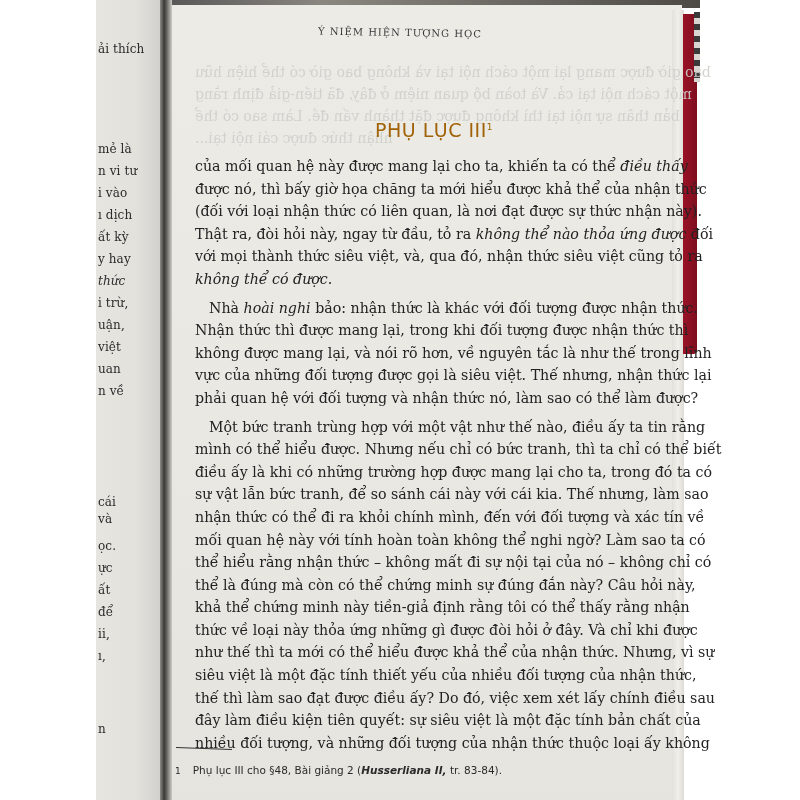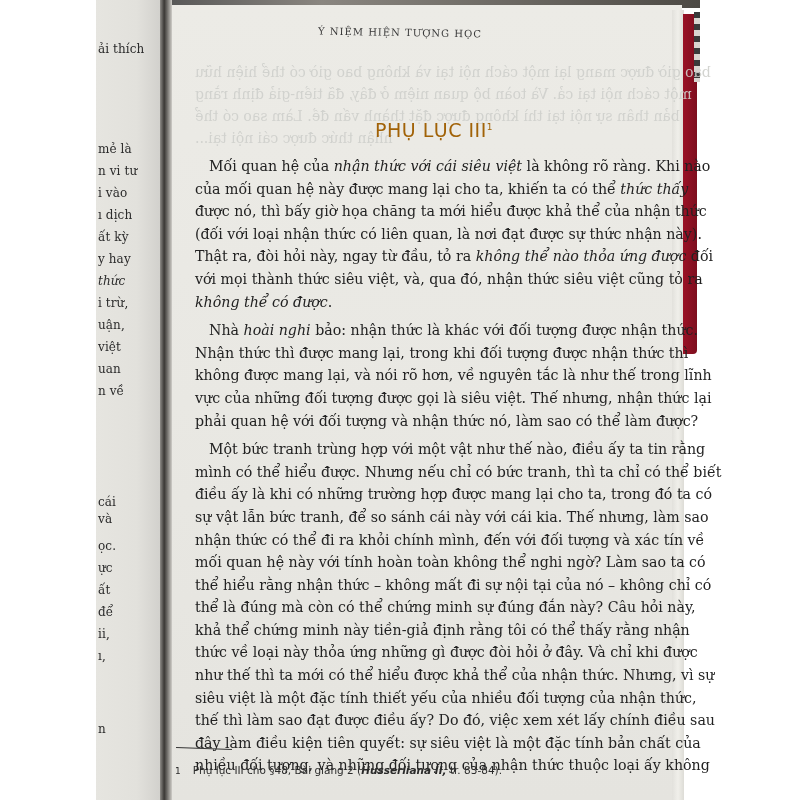--- a/index.html
+++ b/index.html
@@ -123,22 +123,21 @@
     <div class="ghost" style="top: 64px;">bao giờ được mang lại một cách nội tại và không bao giờ có thể hiện hữu</div>
     <div class="ghost" style="top: 86px;">một cách nội tại cả. Và toàn bộ quan niệm ở đây, đã tiền-giả định rằng</div>
     <div class="ghost" style="top: 108px;">bản thân sự nội tại thì không được đặt thành vấn đề. Làm sao có thể</div>
     <div class="ghost" style="top: 130px;">nhận thức được cái nội tại...</div>
   </div>
 
 <div class="title"><span>PHỤ LỤC III</span><sup>1</sup></div>
 
 <div class="body-text" id="body-text">
     <p>
-      <span class="ln first"><span>Mối quan hệ của </span><em>nhận thức với cái siêu việt</em><span> là không rõ ràng. Khi nào</span></span>
-      <span class="ln"><span>của mối quan hệ này được mang lại cho ta, khiến ta có thể </span><em>thức thấy</em></span>
+      <span class="ln"><span>của mối quan hệ này được mang lại cho ta, khiến ta có thể </span><em>điều thấy</em></span>
       <span class="ln"><span>được nó, thì bấy giờ họa chăng ta mới hiểu được khả thể của nhận thức</span></span>
       <span class="ln"><span>(đối với loại nhận thức có liên quan, là nơi đạt được sự thức nhận này).</span></span>
       <span class="ln"><span>Thật ra, đòi hỏi này, ngay từ đầu, tỏ ra </span><em>không thể nào thỏa ứng được</em><span> đối</span></span>
       <span class="ln"><span>với mọi thành thức siêu việt, và, qua đó, nhận thức siêu việt cũng tỏ ra</span></span>
       <span class="ln"><em>không thể có được</em><span>.</span></span>
     </p>
     <p>
       <span class="ln first"><span>Nhà </span><em>hoài nghi</em><span> bảo: nhận thức là khác với đối tượng được nhận thức.</span></span>
       <span class="ln"><span>Nhận thức thì được mang lại, trong khi đối tượng được nhận thức thì</span></span>
       <span class="ln"><span>không được mang lại, và nói rõ hơn, về nguyên tắc là như thế trong lĩnh</span></span>

